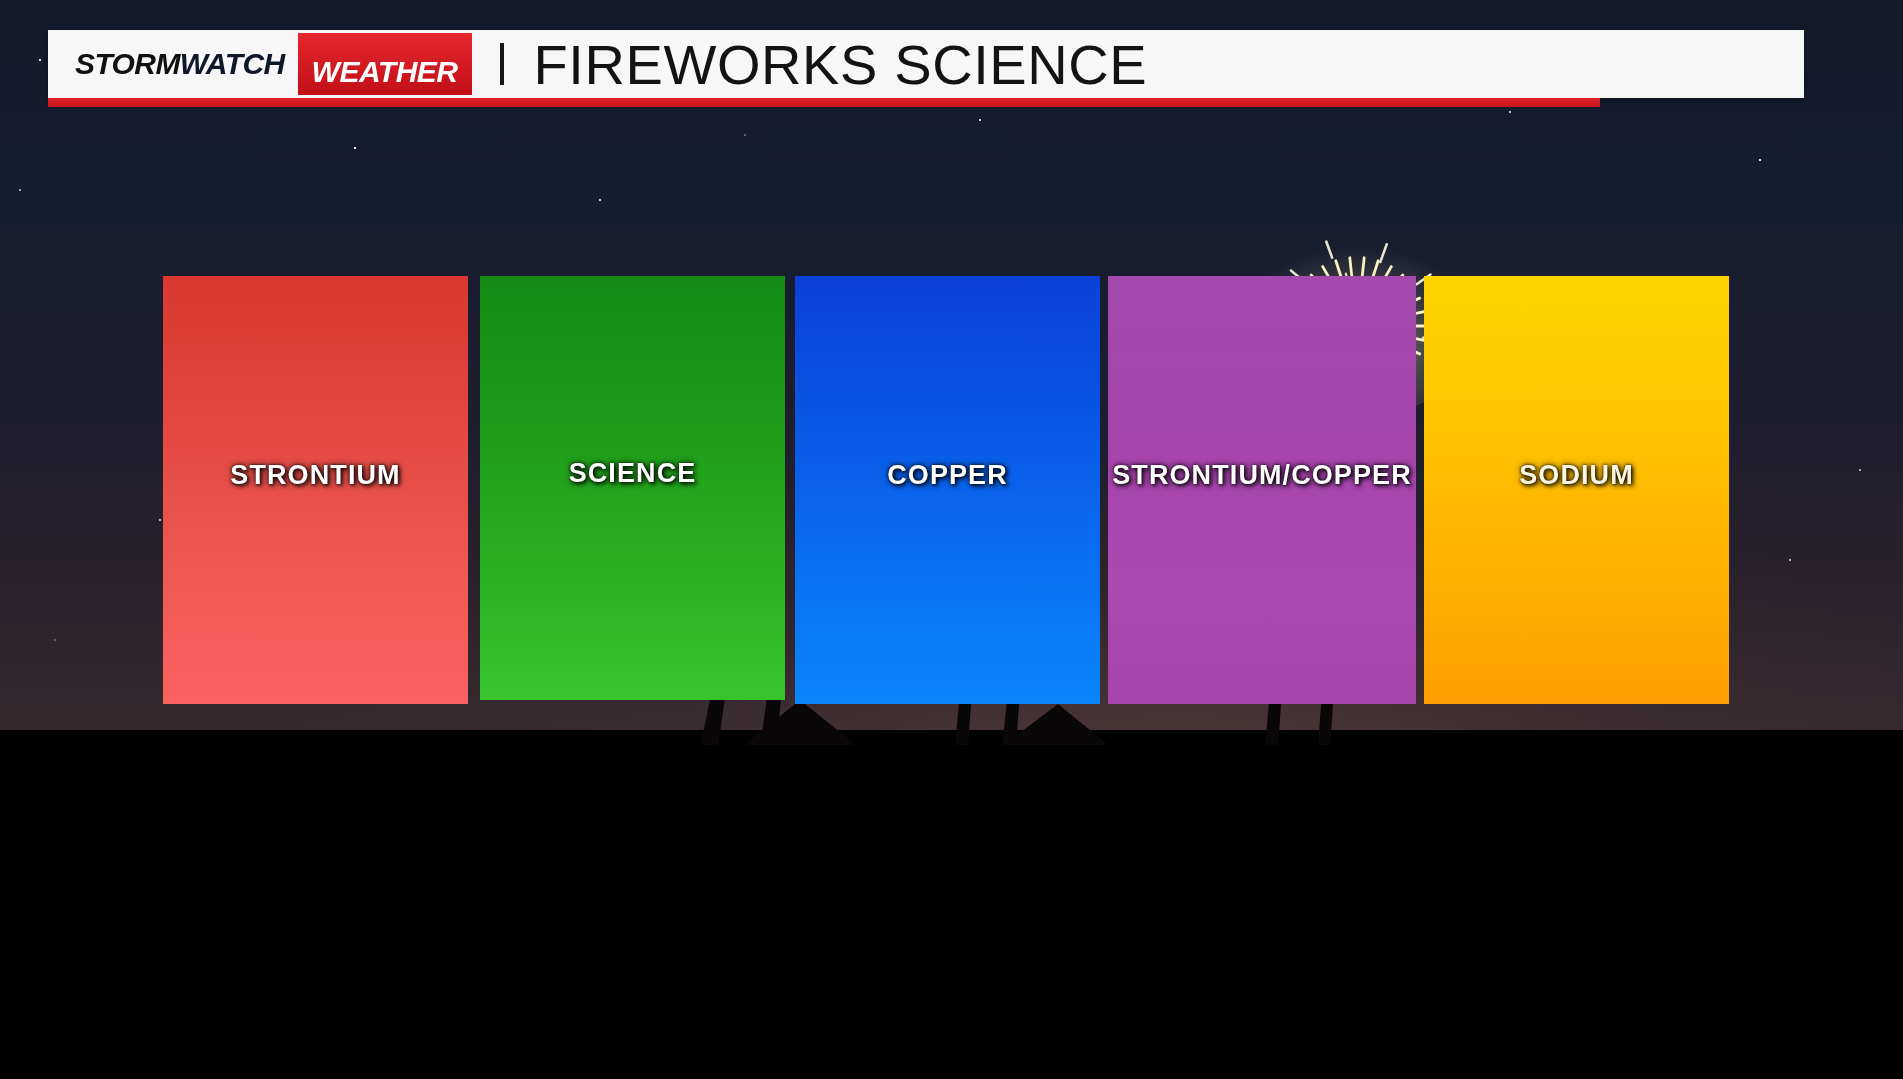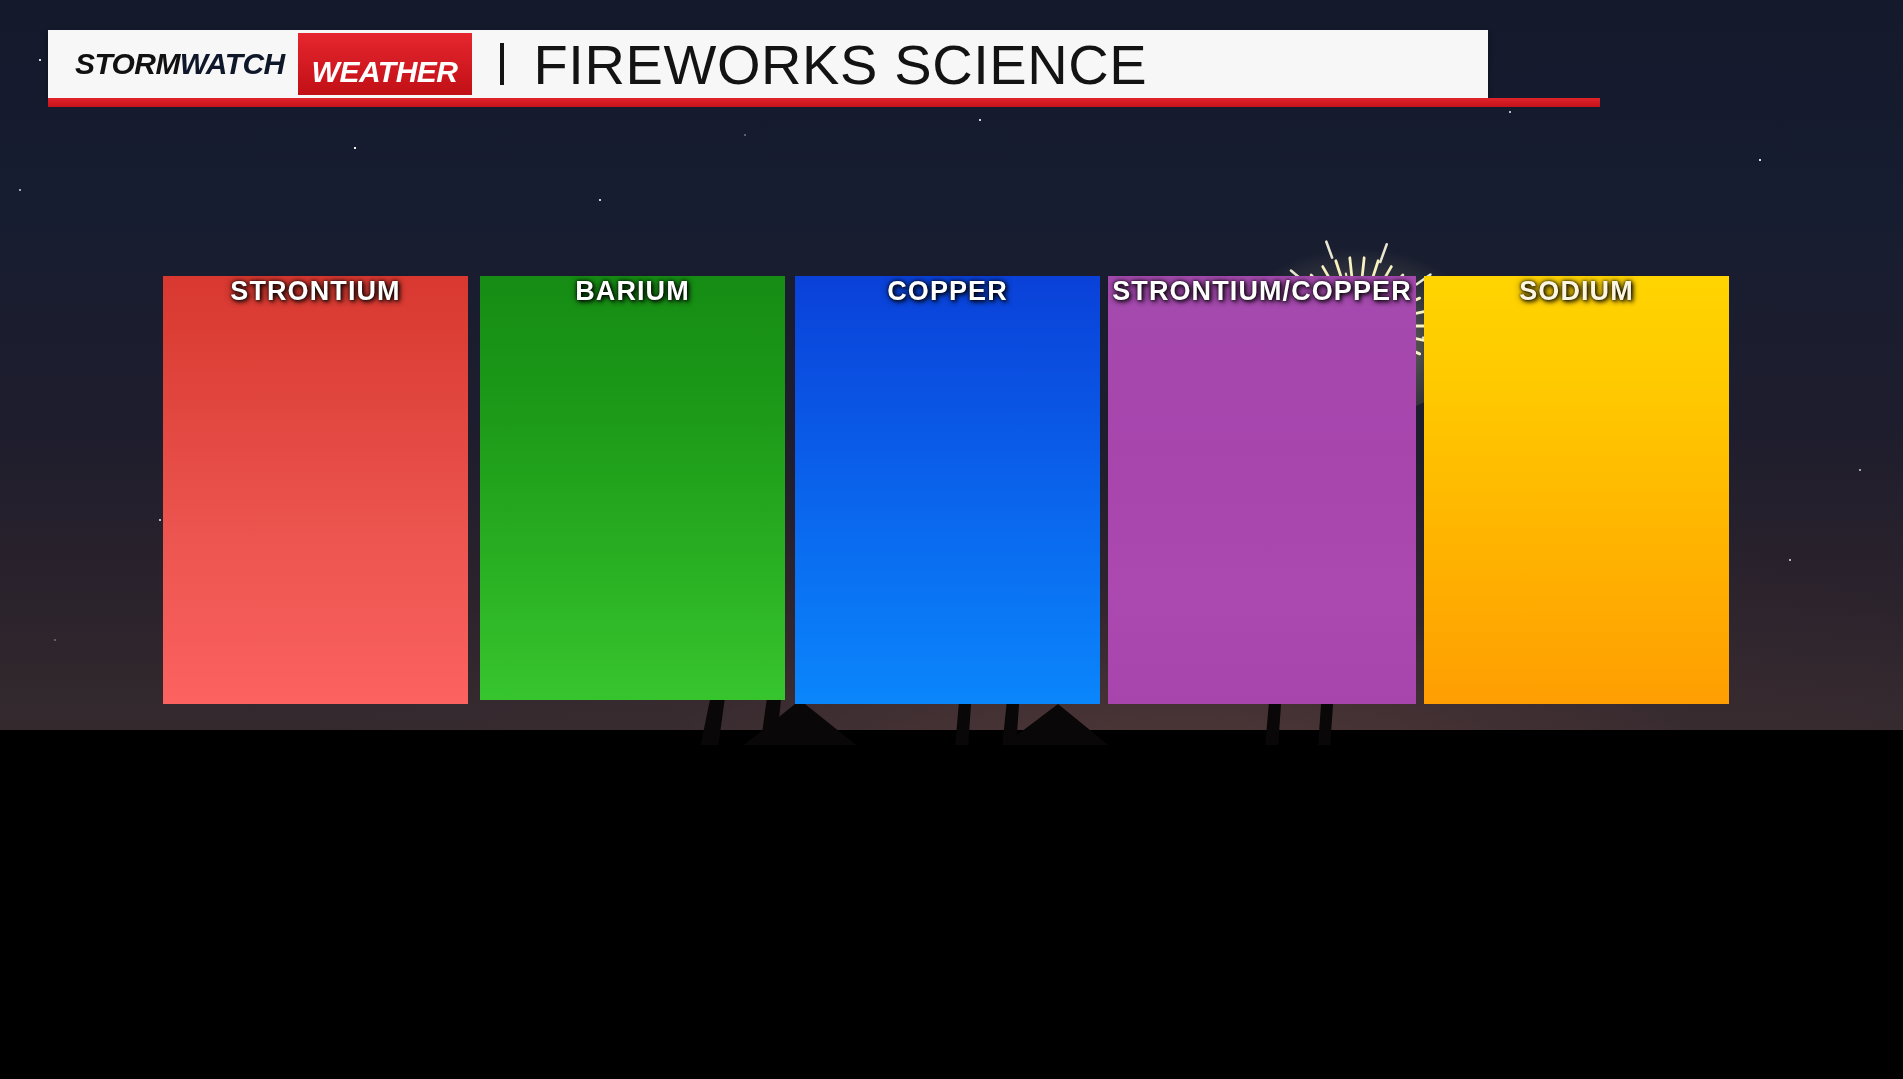--- a/index.html
+++ b/index.html
@@ -97,21 +97,21 @@
   }
   .ground-fill {
     position:absolute; left:0; top:745px; width:1903px; height:334px;
     background:#000000;
   }
 
   
   .header-bar {
     position:absolute;
     left:48px; top:30px;
-    width:1440px; height:68px;
+    width:1756px; height:68px;
     background:#f7f7f7;
     display:flex; align-items:center;
     box-shadow:0 2px 6px rgba(0,0,0,.45);
   }
   .header-underline {
     position:absolute;
     left:48px; top:98px;
     width:1552px; height:9px;
     background:linear-gradient(180deg,#e1232b 0%, #c4121a 100%);
   }
@@ -157,21 +157,21 @@
     color:#131313;
     margin-left:30px;
     white-space:nowrap;
   }
 
   
   .panels { position:absolute; left:0; top:0; width:1903px; height:1079px; }
   .panel {
     position:absolute;
     display:flex;
-    align-items:flex-start;
+    align-items:center;
     justify-content:center;
   }
   .panel-label {
     font-family:"Liberation Sans", sans-serif;
     font-weight:bold;
     font-size:27px;
     letter-spacing:1.1px;
     color:#ffffff;
     white-space:nowrap;
     margin-bottom:30px;
@@ -412,21 +412,21 @@
   </svg>
   <div class="ground-fill"></div>
 
   <div class="panels">
 
     <div class="panel panel-strontium">
       <span class="panel-label">STRONTIUM</span>
     </div>
 
     <div class="panel panel-barium">
-      <span class="panel-label">BARIUM</span>
+      <span class="panel-label">SCIENCE</span>
     </div>
 
     <div class="panel panel-copper">
       <span class="panel-label">COPPER</span>
     </div>
 
     <div class="panel panel-sodium">
       <span class="panel-label">SODIUM</span>
     </div>
 

